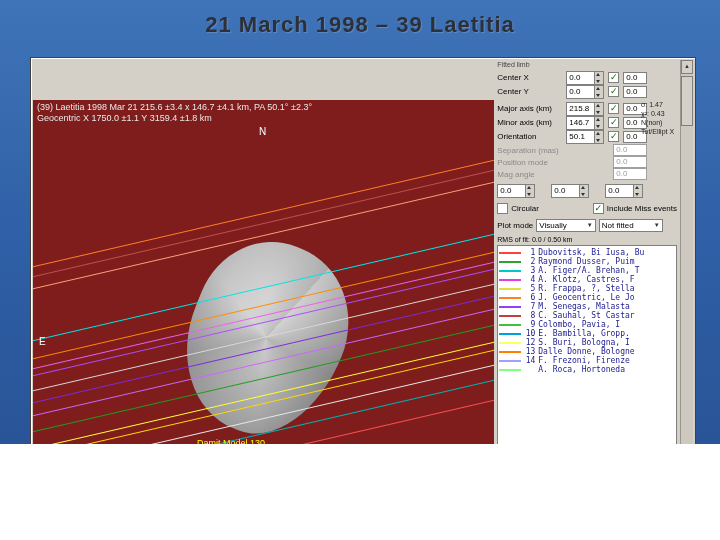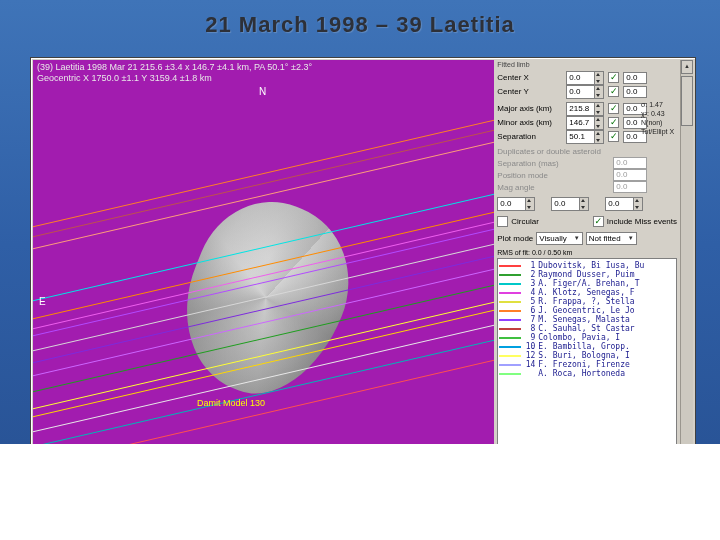--- a/index.html
+++ b/index.html
@@ -7,21 +7,21 @@
     background:linear-gradient(180deg,#3f74b8 0%,#2f5fa6 55%,#295497 100%);
     font-family:"Liberation Sans",sans-serif;}
   .title{position:absolute;top:12px;left:0;width:100%;text-align:center;
     font-size:22px;font-weight:bold;color:#2d3038;letter-spacing:1px;
     text-shadow:1px 1px 1px rgba(255,255,255,.18);}
   
   .win{position:absolute;left:30px;top:57px;width:666px;height:472px;background:#d4d0c8;
     border:1px solid #404040;box-shadow:inset 1px 1px 0 #ffffff;display:flex;
     padding:2px;box-sizing:border-box;}
   .plotcol{width:462px;display:flex;flex-direction:column;}
-  .plot{position:relative;height:450px;background:#a21caf;overflow:hidden;}
+  .plot{position:relative;height:450px;background:#7f1d1d;overflow:hidden;margin-top:40px;}
   .hdr{position:absolute;top:2px;left:4px;color:#e8e8e8;font-size:9px;line-height:11px;z-index:5;white-space:nowrap;}
   .nlab{position:absolute;top:26px;left:226px;color:#fff;font-size:10px;z-index:5;}
   .elab{position:absolute;top:236px;left:6px;color:#fff;font-size:10px;z-index:5;}
   .model{position:absolute;top:338px;left:164px;color:#ffff00;font-size:9px;z-index:5;}
   #chords{position:absolute;inset:0;z-index:3;}
   .chord{position:absolute;left:-130px;width:730px;height:1px;transform:rotate(-13deg);}
   .asteroid{position:absolute;left:156px;top:142px;width:154px;height:192px;z-index:2;
     transform:rotate(22deg);
     border-radius:48% 52% 46% 54% / 42% 46% 58% 54%;
     background:radial-gradient(ellipse at 42% 30%, #dcdcdc 0%, #c2c2c2 35%, #a2a2a2 65%, #868686 85%, #747474 100%);}
@@ -52,21 +52,21 @@
   #stats{position:absolute;right:3px;top:40px;width:36px;font-size:7px;line-height:9px;color:#222;}
   .dtitle{color:#8a8a8a;margin:3px 0 1px;}
   .drow{display:flex;align-items:center;gap:2px;height:12px;color:#8a8a8a;width:150px;}
   .dlab{flex:1;}
   .dbox{width:30px;height:10px;background:#fff;border:1px solid #a0a0a0;color:#9a9a9a;line-height:10px;padding-left:2px;flex:none;}
   .offrow{display:flex;gap:16px;margin:4px 0 2px;}
   .cbrow{display:flex;align-items:center;gap:3px;margin:3px 0;}
   .spacer{flex:1;}
   .pmrow{display:flex;align-items:center;gap:3px;margin:2px 0;}
   .pmbox{background:#fff;border:1px solid #7f7f7f;height:11px;line-height:11px;padding:0 2px;
-    display:flex;align-items:center;gap:7px;}
+    display:flex;align-items:center;gap:20px;}
   .pmbox .ar{font-size:6px;color:#333;}
   .rms{margin:2px 0 1px;font-size:7px;}
   #obslist{flex:1;background:#fff;border:1px solid #7f7f7f;margin-top:1px;overflow:hidden;
     font-family:"DejaVu Sans Mono",monospace;font-size:8px;color:#1b1b8e;padding:2px 1px;line-height:9px;}
   .orow{display:flex;align-items:center;height:9px;gap:3px;white-space:nowrap;overflow:hidden;}
   .sw{width:22px;height:2px;flex:none;}
   .onum{width:11px;text-align:right;flex:none;}
   .combo{width:64px;height:13px;background:#fff;border:1px solid #7f7f7f;position:relative;margin-top:2px;flex:none;}
   .combo .btn{position:absolute;right:0;top:0;width:10px;height:100%;background:#d4d0c8;
     border-left:1px solid #7f7f7f;font-size:6px;text-align:center;line-height:11px;}
@@ -165,40 +165,39 @@
               <span class="sv">146.7</span>
               <span class="spb">
                 <i class="u"></i>
                 <i class="d"></i>
               </span>
             </span>
             <span class="cb">✓</span>
             <span class="sig">0.0</span>
           </div>
           <div class="prow">
-            <span class="plab">Separation</span>
+            <span class="plab">Orientation</span>
             <span class="spin">
               <span class="sv">50.1</span>
               <span class="spb">
                 <i class="u"></i>
                 <i class="d"></i>
               </span>
             </span>
             <span class="cb">✓</span>
             <span class="sig">0.0</span>
           </div>
         </div>
       <div id="stats">
           <div>σ: 1.47</div>
           <div>χ²: 0.43</div>
           <div>N(non)</div>
           <div>Tot/Ellipt X</div>
         </div>
 
-      <div class="dtitle">Duplicates or double asteroid</div>
       <div id="dups">
           <div class="drow">
             <span class="dlab">Separation (mas)</span>
             <span class="dbox">0.0</span>
           </div>
           <div class="drow">
             <span class="dlab">Position mode</span>
             <span class="dbox">0.0</span>
           </div>
           <div class="drow">
@@ -265,21 +264,21 @@
             <span class="oname">Raymond Dusser, Puim</span>
           </div>
           <div class="orow">
             <span class="sw" style="background: rgb(0, 200, 200);"></span>
             <span class="onum">3</span>
             <span class="oname">A. Figer/A. Brehan, T</span>
           </div>
           <div class="orow">
             <span class="sw" style="background: rgb(224, 64, 224);"></span>
             <span class="onum">4</span>
-            <span class="oname">A. Klotz, Senegas, F</span>
+            <span class="oname">A. Klotz, Castres, F</span>
           </div>
           <div class="orow">
             <span class="sw" style="background: rgb(224, 224, 64);"></span>
             <span class="onum">5</span>
             <span class="oname">R. Frappa, ?, Stella</span>
           </div>
           <div class="orow">
             <span class="sw" style="background: rgb(255, 127, 39);"></span>
             <span class="onum">6</span>
             <span class="oname">J. Geocentric, Le Jo</span>
@@ -301,20 +300,25 @@
           </div>
           <div class="orow">
             <span class="sw" style="background: rgb(0, 160, 224);"></span>
             <span class="onum">10</span>
             <span class="oname">E. Bambilla, Gropp.</span>
           </div>
           <div class="orow">
             <span class="sw" style="background: rgb(255, 255, 96);"></span>
             <span class="onum">12</span>
             <span class="oname">S. Buri, Bologna, I</span>
+          </div>
+          <div class="orow">
+            <span class="sw" style="background: rgb(255, 128, 0);"></span>
+            <span class="onum">13</span>
+            <span class="oname">Dalle Donne, Bologne</span>
           </div>
           <div class="orow">
             <span class="sw" style="background: rgb(160, 160, 255);"></span>
             <span class="onum">14</span>
             <span class="oname">F. Frezoni, Firenze</span>
           </div>
           <div class="orow">
             <span class="sw" style="background: rgb(128, 255, 128);"></span>
             <span class="onum"></span>
             <span class="oname">A. Roca, Hortoneda</span>

